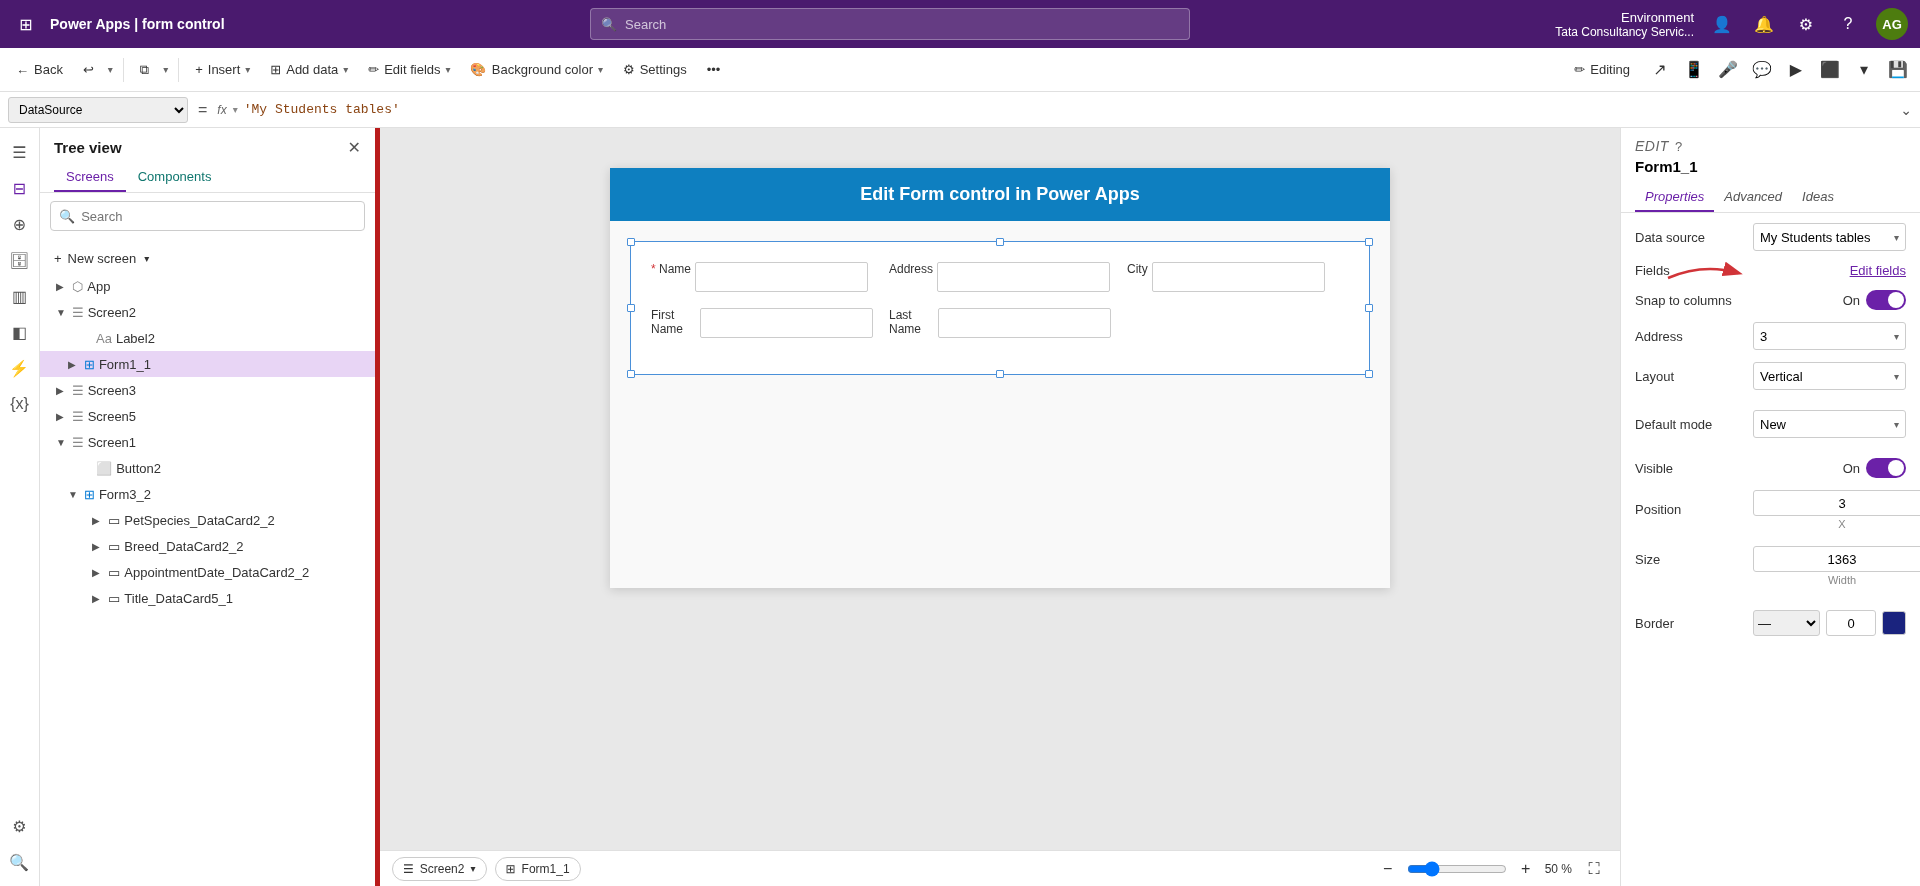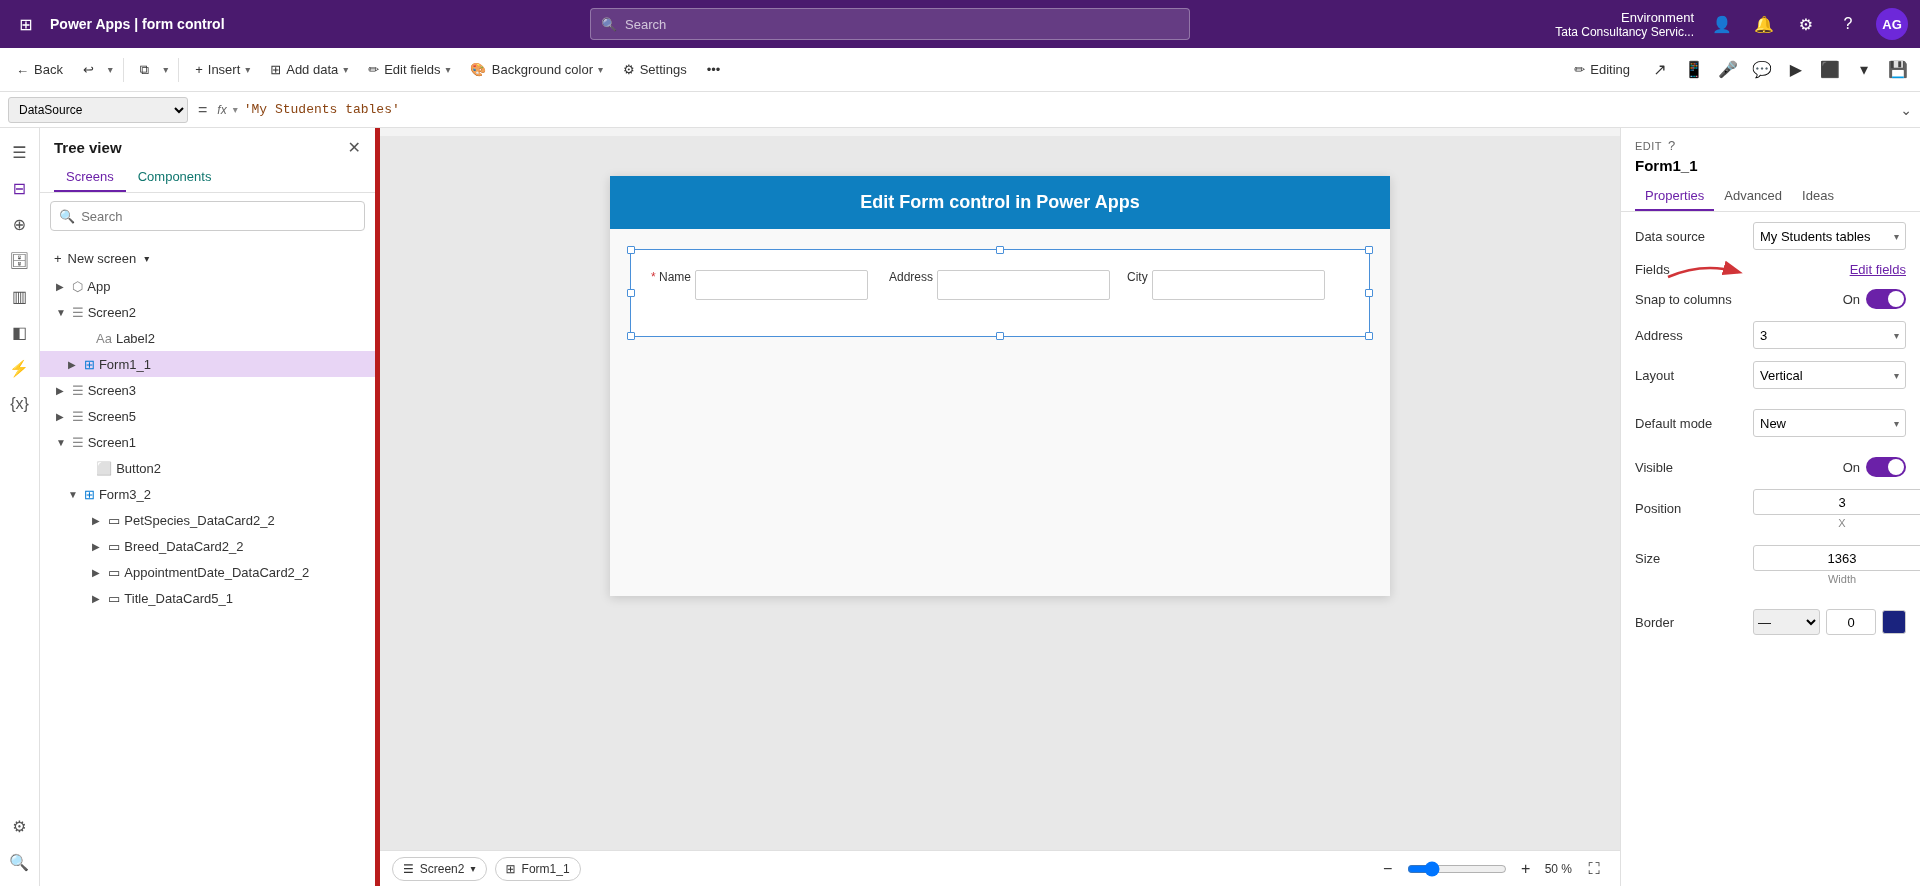--- a/index.html
+++ b/index.html
@@ -57,21 +57,21 @@
       font-size: 16px;
       display: flex;
       align-items: center;
       justify-content: center;
       width: 28px;
       height: 28px;
       border-radius: 4px;
     }
     .avatar {
       width: 32px; height: 32px;
-      background: #6d28d9;
+      background: #4d7c0f;
       border-radius: 50%;
       display: flex; align-items: center; justify-content: center;
       font-weight: 700; font-size: 13px; color: white;
     }
 
     
     .toolbar {
       height: 44px;
       background: white;
       border-bottom: 1px solid #e0e0e0;
@@ -213,21 +213,20 @@
 
     
     .canvas-area {
       flex: 1;
       background: #e8e8e8;
       display: flex; flex-direction: column;
       align-items: center;
       overflow: auto;
       padding: 40px;
       position: relative;
-      margin-top: 8px;
     }
     .canvas-screen {
       background: #f9f9f9;
       width: 780px;
       min-height: 420px;
       box-shadow: 0 2px 10px rgba(0,0,0,0.15);
       position: relative;
     }
     .canvas-title-bar {
       background: #0e7fc0;
@@ -318,32 +317,32 @@
       width: 300px;
       background: white;
       border-left: 1px solid #e0e0e0;
       display: flex; flex-direction: column;
       overflow-y: auto;
     }
     .right-panel-header {
       padding: 10px 14px 4px;
       display: flex; align-items: center; gap: 6px;
     }
-    .right-panel-header .edit-label { font-size: 11px; color: #666; text-transform: uppercase; letter-spacing: 0.5px; }
+    .right-panel-header .edit-label { font-size: 14px; color: #666; text-transform: uppercase; letter-spacing: 0.5px; font-style: italic; }
     .right-panel-header .help-icon { font-size: 13px; color: #666; cursor: pointer; }
     .right-panel-title { padding: 0 14px 8px; font-size: 15px; font-weight: 600; }
     .right-panel-tabs {
       display: flex; border-bottom: 1px solid #e0e0e0;
       padding: 0 14px;
     }
     .right-tab {
       padding: 6px 10px; cursor: pointer;
       font-size: 13px; color: #555;
       border-bottom: 2px solid transparent;
-      background: none; border-top: none; border-left: none; border-right: none;
+      background: none; border-top: none; border-left: none; border-right: none; font-style: italic;
     }
     .right-tab.active { color: #6b21a8; border-bottom-color: #6b21a8; }
     .right-panel-body { padding: 10px 14px; flex: 1; overflow-y: auto; }
 
     .prop-row {
       display: flex; align-items: center;
       margin-bottom: 12px; gap: 8px;
     }
     .prop-label { flex: 0 0 110px; font-size: 13px; color: #333; }
     .prop-value { flex: 1; }
@@ -660,20 +659,33 @@
           <div class="form-field">
             <label>Address</label>
             <input type="text" style="">
           </div>
           <div class="form-field">
             <label>City</label>
             <input type="text" style="">
           </div>
         </div>
 
+        <div class="form-row">
+          <div class="form-field">
+            <label>First Name</label>
+            <input type="text" style="">
+          </div>
+          <div class="form-field">
+            <label>Last Name</label>
+            <input type="text" style="">
+          </div>
+          <div class="form-field">
+            
+          </div>
+        </div>
       </div>
     </div>
 
     <div class="bottom-bar">
       <div class="screen-pill">
         <span>☰</span>
         <span>Screen2</span>
         <span style="font-size:10px;">▾</span>
       </div>
       <div class="form-pill">

